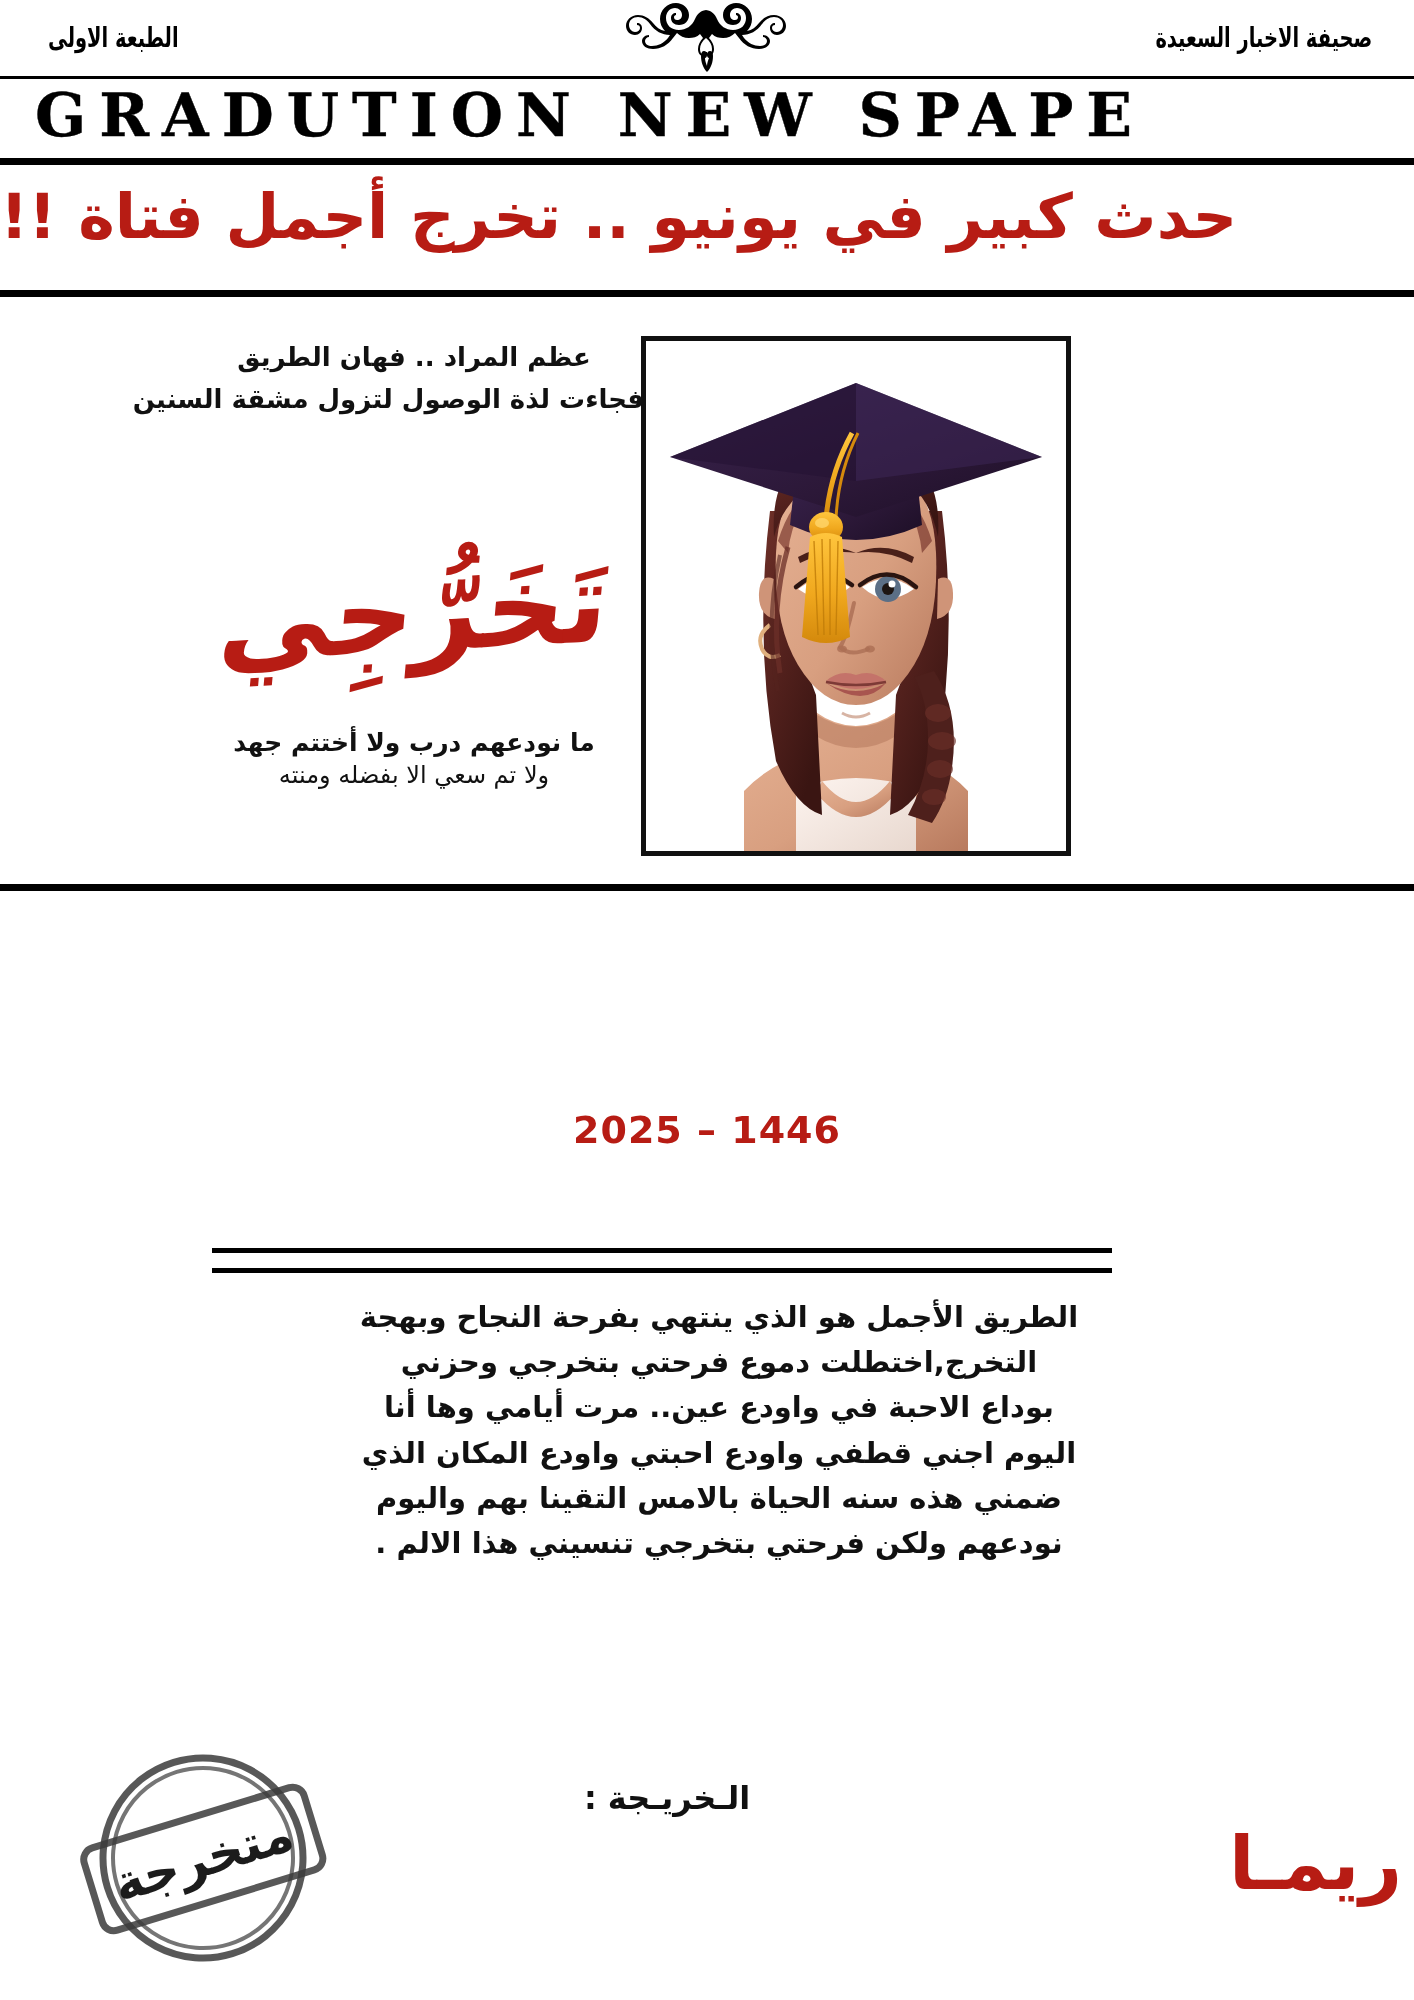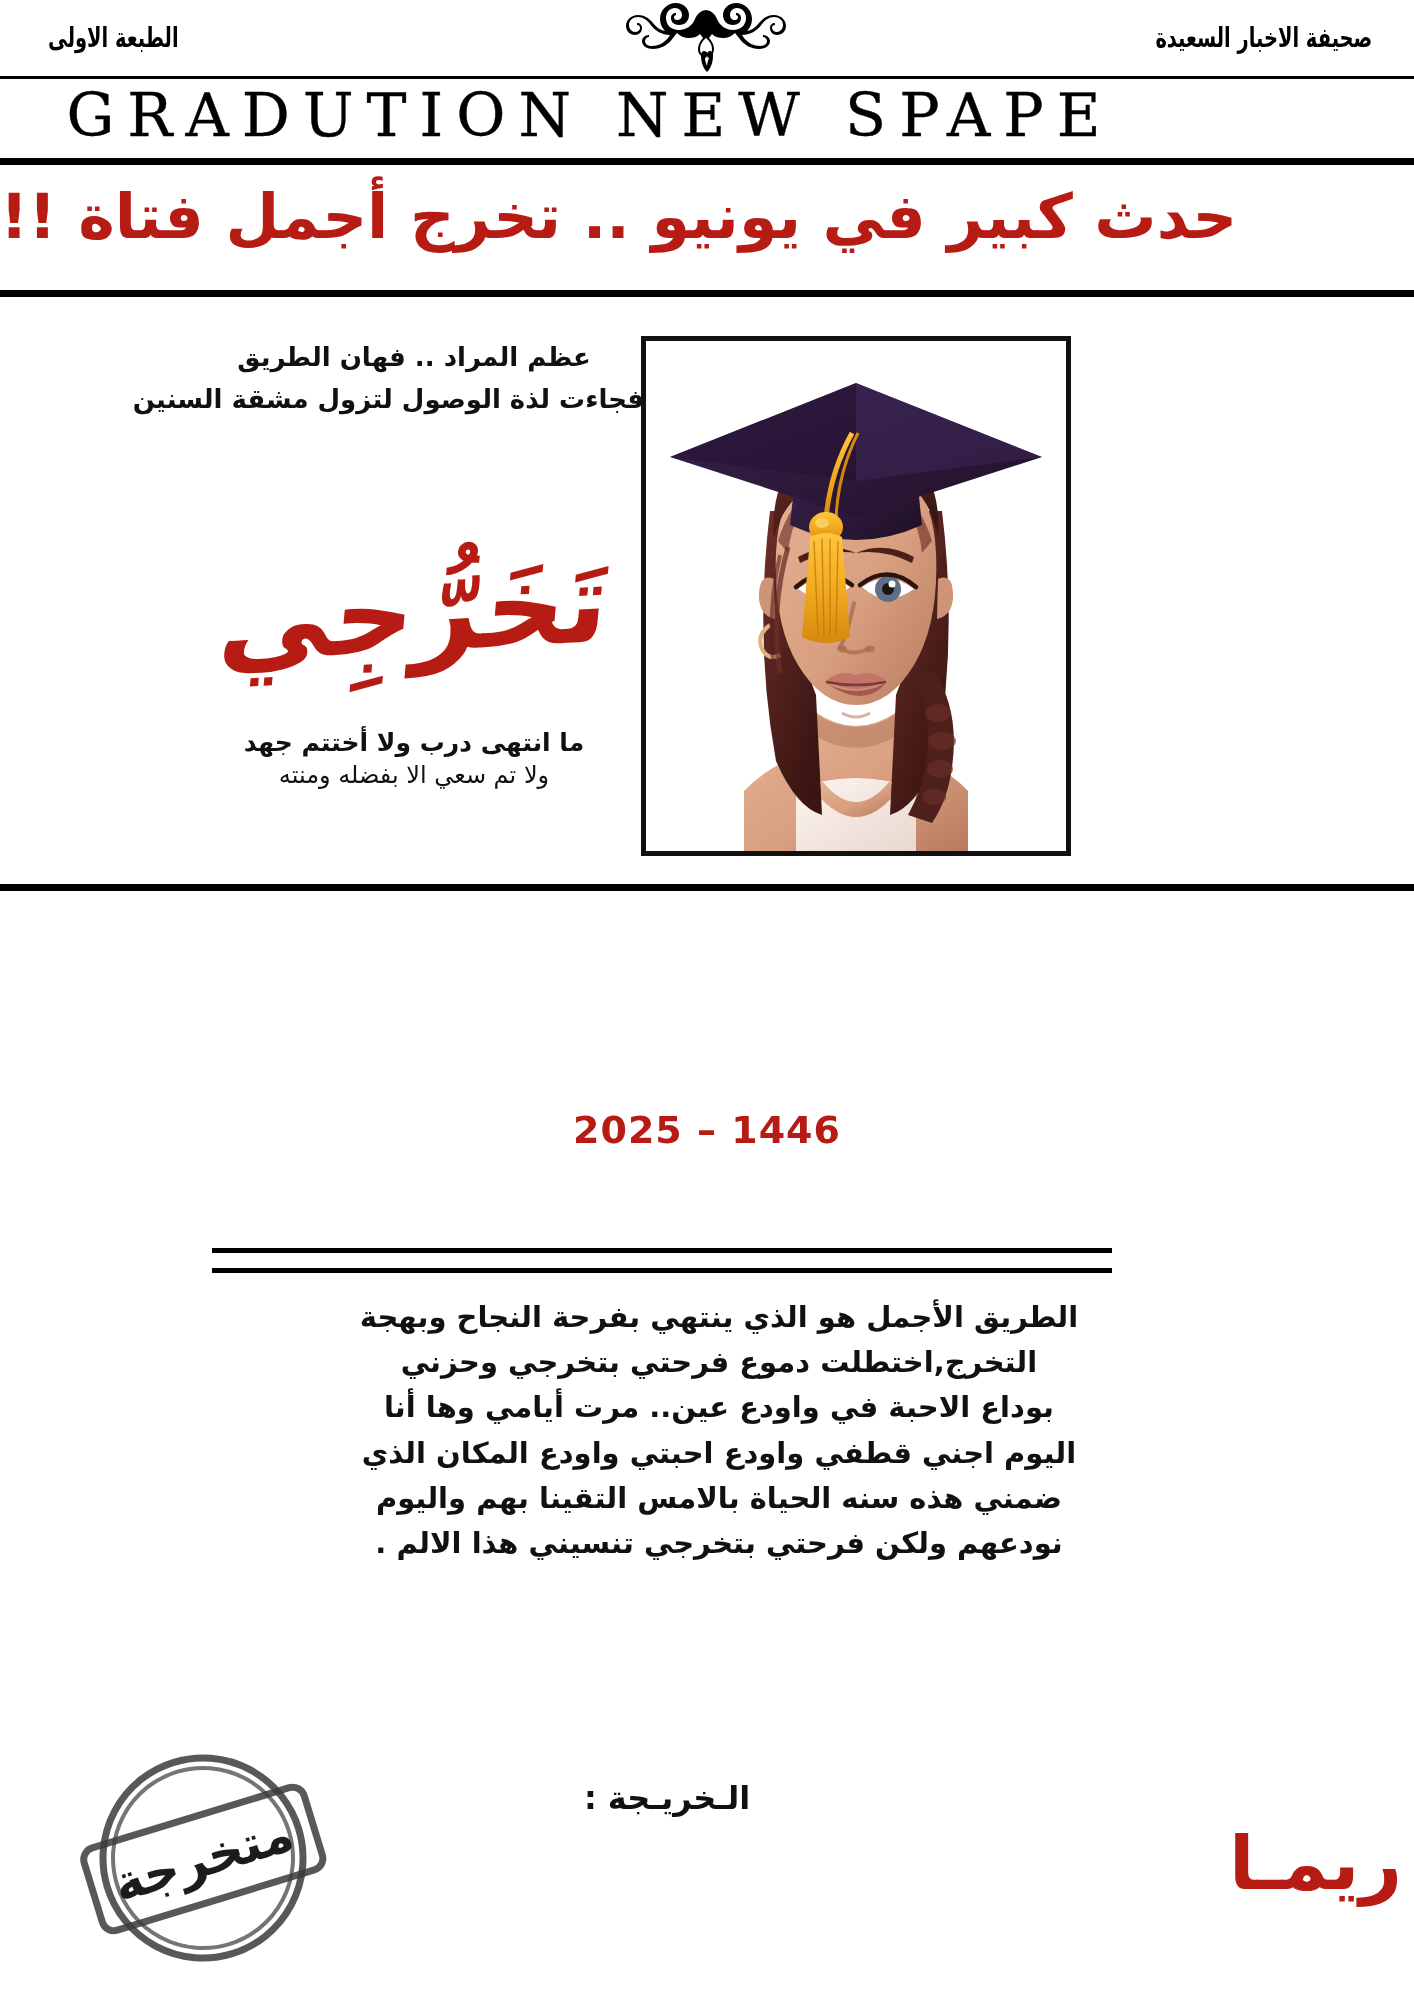--- a/index.html
+++ b/index.html
@@ -66,21 +66,21 @@
 
   
   .paper-title {
     position: absolute;
     top: 80px;
     left: 0;
     width: 1180px;
     text-align: center;
     font-family: "DejaVu Serif", "Liberation Serif", serif;
     font-size: 60px;
-    font-weight: 400;
+    font-weight: 700;
     letter-spacing: 13px;
     color: #000;
     -webkit-text-stroke: 0.4px #000;
     white-space: nowrap;
   }
 
   .rule-thick {
     position: absolute;
     left: 0;
     width: 1414px;
@@ -275,21 +275,21 @@
 <div class="rule-thick r3"></div>
 
 <div class="left-col">
   <div class="intro-line">عظم المراد .. فهان الطريق</div>
   <div class="intro-line">فجاءت لذة الوصول لتزول مشقة السنين</div>
 
   <div class="calligraphy-wrap">
     <div class="calligraphy">تَخَرُّجِي</div>
   </div>
 
-  <div class="sub-bold">ما انتهى درب ولا أختتم جهد</div>
+  <div class="sub-bold">ما نودعهم درب ولا أختتم جهد</div>
   <div class="sub-light">ولا تم سعي الا بفضله ومنته</div>
 </div>
 
 <div class="photo-frame">
   <svg class="portrait" viewBox="0 0 420 510" preserveAspectRatio="xMidYMid slice" xmlns="http://www.w3.org/2000/svg">
     <defs>
       <linearGradient id="skinG" x1="0" y1="0" x2="1" y2="1">
         <stop offset="0%" stop-color="#e6b294"></stop>
         <stop offset="55%" stop-color="#d89f80"></stop>
         <stop offset="100%" stop-color="#b87a5e"></stop>

